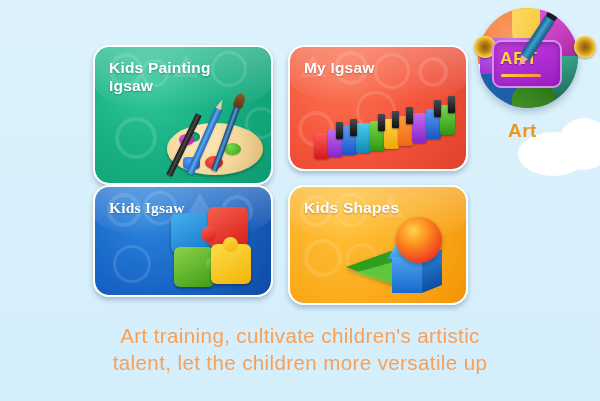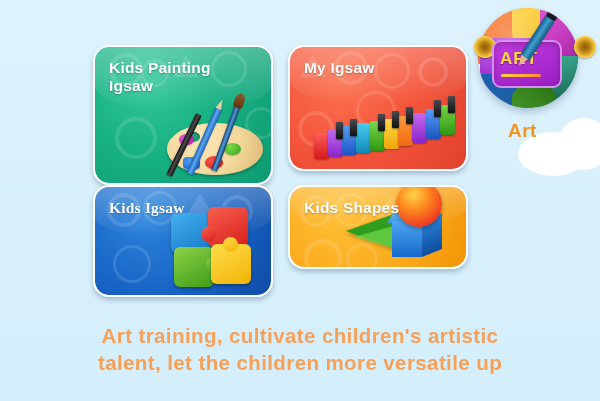--- a/index.html
+++ b/index.html
@@ -141,21 +141,21 @@
     background:radial-gradient(circle at 50% 50%,#8a5a10 0%,#b8800f 30%,#ffd34a 70%,#f0b22a 100%);
     box-shadow:0 1px 2px rgba(0,0,0,.35);}
   .roll-l{left:-4px;top:28px;}
   .roll-r{right:-4px;top:28px;}
   .ball-label{position:absolute;color:#f0951f;font-weight:bold;font-size:19px;letter-spacing:.5px;}
 
   
   .caption{
     position:absolute;left:0;right:0;
     text-align:center;color:#f8a055;
-    font-size:20.5px;line-height:1.32;font-weight:bold;
+    font-size:20.5px;line-height:1.32;font-weight:normal;
     letter-spacing:.4px;
   }
 </style>
 </head>
 <body>
 
 <div class="stage">
 
   <div class="cloud-group" style="left:518px;top:118px;">
     <div class="cloud cl-a"></div>
@@ -240,21 +240,21 @@
         <div class="pz pz-red"></div>
         <div class="pz pz-green"></div>
         <div class="pz pz-yellow"></div>
       </div>
     </div>
     <div class="tile-label">
       <div>Kids Igsaw</div>
     </div>
   </div>
 
-  <div class="tile t-yellow" style="left:288px;top:185px;width:180px;height:84px;">
+  <div class="tile t-yellow" style="left:288px;top:185px;width:180px;height:120px;">
     <div class="tile-inner">
       <div class="wm wm-ring" style="left:10px;top:8px;width:24px;height:24px;"></div>
       <div class="wm wm-spiral" style="left:44px;top:6px;width:28px;height:28px;"></div>
       <div class="wm wm-tri" style="left:88px;top:8px;"></div>
       <div class="wm wm-ring" style="left:14px;top:52px;width:30px;height:30px;"></div>
       <div class="wm wm-spiral" style="left:56px;top:56px;width:26px;height:26px;"></div>
       <div class="gloss"></div>
 
       <div class="art shapes">
         <div class="cone"></div>

